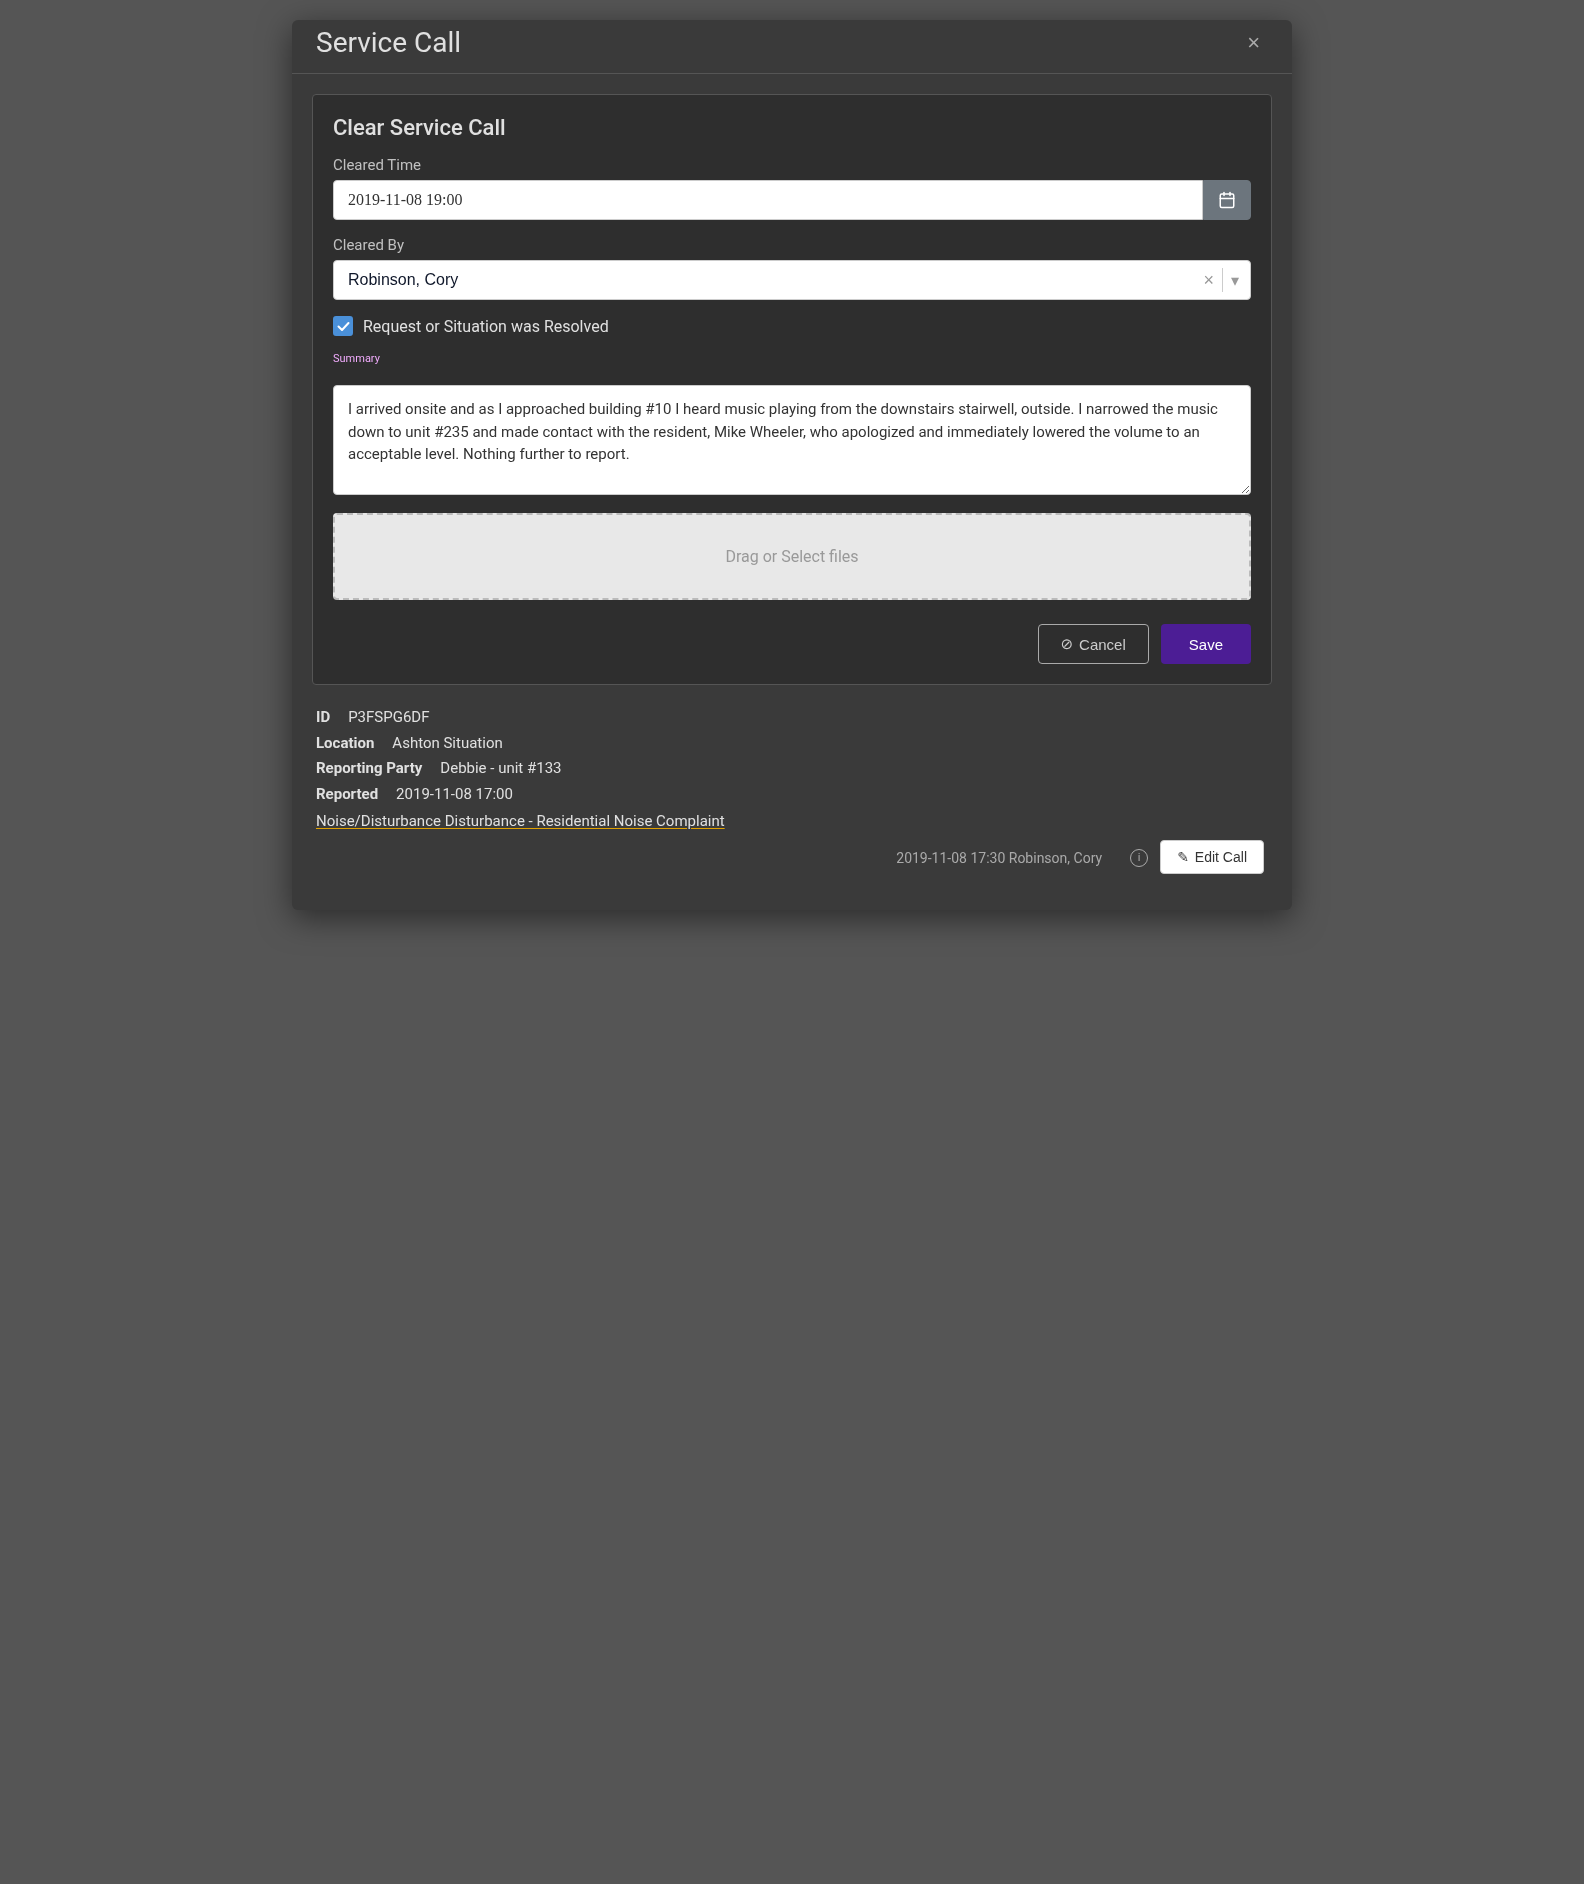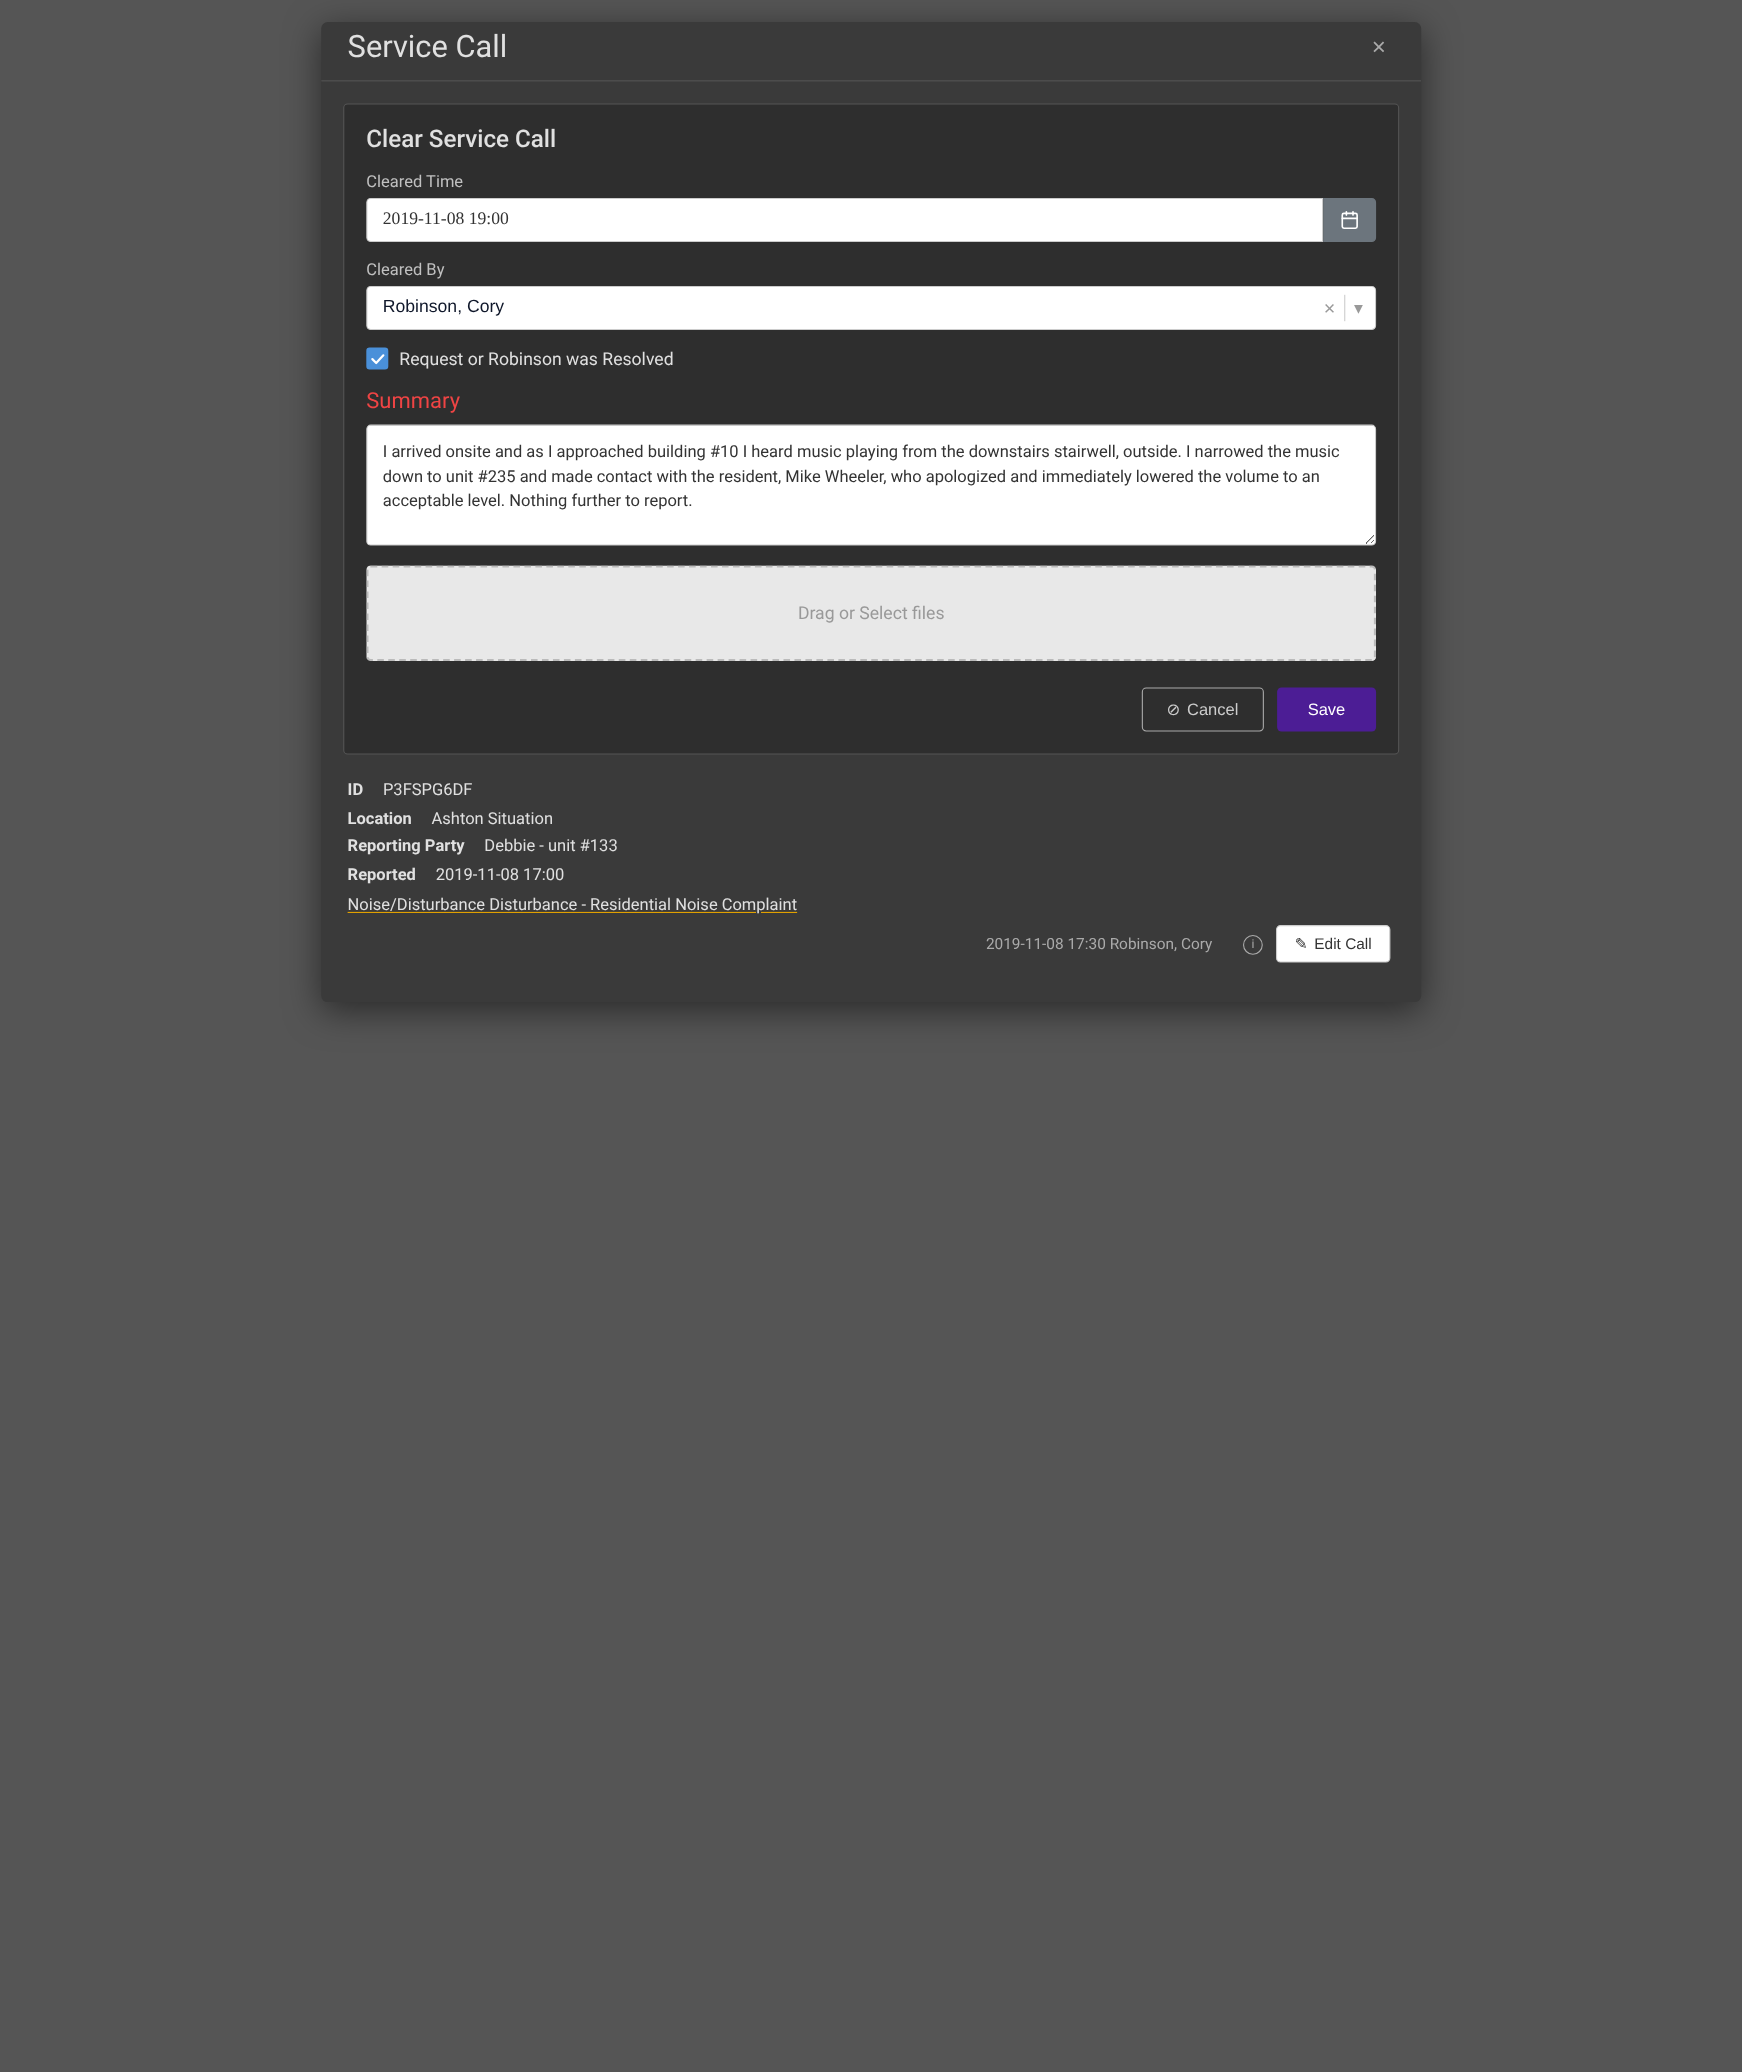--- a/index.html
+++ b/index.html
@@ -156,23 +156,23 @@
     }
     .checkbox-styled svg {
       width: 13px;
       height: 13px;
     }
     .checkbox-label {
       font-size: 16px;
       color: #e0e0e0;
     }
     .summary-label {
-      font-size: 20px;
-      color: #ef4444;
-      margin-bottom: 10px;
+      font-size: 11px;
+      color: #f0abfc;
+      margin-bottom: 20px;
       display: block;
     }
     .summary-textarea {
       width: 100%;
       background: #fff;
       border: 1px solid #ccc;
       border-radius: 4px;
       padding: 12px 14px;
       font-size: 15px;
       color: #333;
@@ -337,21 +337,21 @@
         </div>
       </div>
 
       
       <div class="checkbox-row">
         <div class="checkbox-styled">
           <svg viewBox="0 0 13 13" fill="none">
             <polyline points="1.5,6.5 5,10 11.5,3" stroke="white" stroke-width="2" stroke-linecap="round" stroke-linejoin="round"></polyline>
           </svg>
         </div>
-        <span class="checkbox-label">Request or Robinson was Resolved</span>
+        <span class="checkbox-label">Request or Situation was Resolved</span>
       </div>
 
       
       <label class="summary-label">Summary</label>
       <textarea class="summary-textarea" style="">I arrived onsite and as I approached building #10 I heard music playing from the downstairs stairwell, outside. I narrowed the music down to unit #235 and made contact with the resident, Mike Wheeler, who apologized and immediately lowered the volume to an acceptable level. Nothing further to report.</textarea>
 
       
       <div class="dropzone">
         <span>Drag or Select files</span>
       </div>

